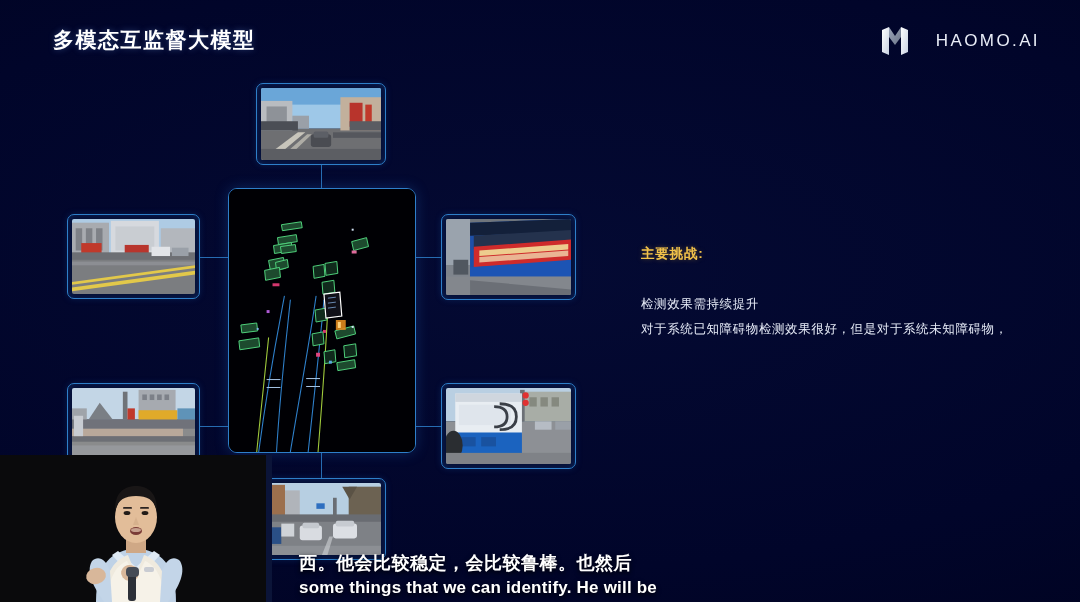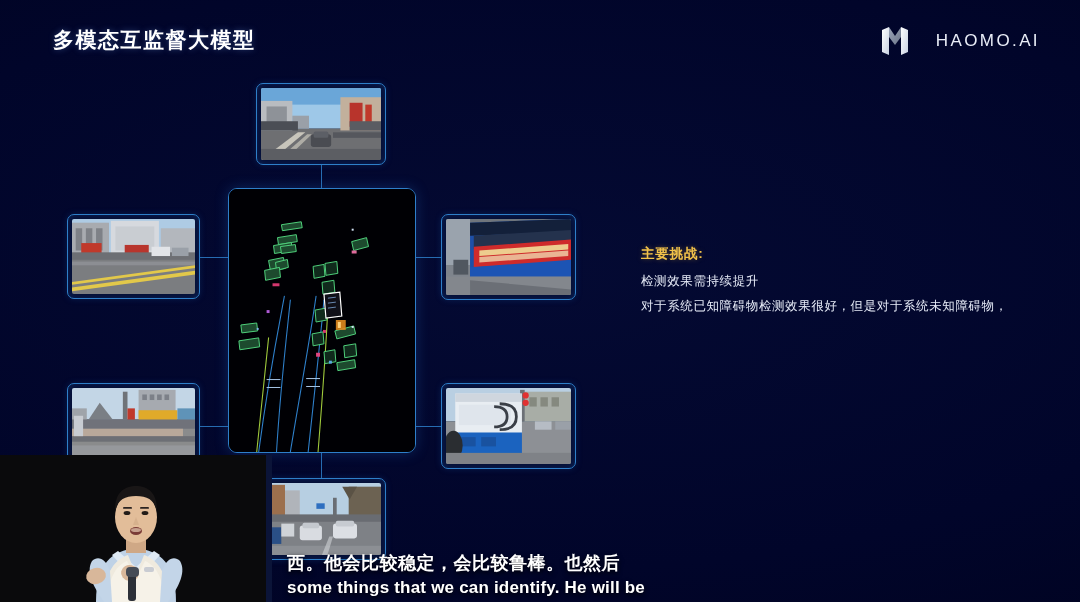--- a/index.html
+++ b/index.html
@@ -69,36 +69,36 @@
   .conn{ position:absolute; background:#2e7fc9; opacity:.85; }
   .conn.h{ height:1px; }
   .conn.v{ width:1px; }
 
   
   .info{
     position:absolute; left:641px; top:245px; width:400px;
   }
   .info-head{
     color:#f2c24a; font-size:13.5px; font-weight:bold;
-    letter-spacing:.8px; margin-bottom:6px;
+    letter-spacing:.8px; margin-bottom:29px;
     text-shadow:0 0 5px rgba(240,180,50,.35);
   }
   .info-body{
     color:#e7ecf8; font-size:12.5px; line-height:2.0; letter-spacing:.6px;
   }
 
   
   .pip{
     position:absolute; left:0; bottom:0; width:272px; height:147px;
     background:#050505; overflow:hidden;
   }
 
   
   .subs{
-    position:absolute; left:4px; right:0; bottom:4px;
+    position:absolute; left:16px; right:0; bottom:4px;
     padding-left:283px;
   }
   .sub-line{
     color:#fff; font-weight:bold; text-shadow:0 2px 5px rgba(0,0,0,.95);
     white-space:nowrap;
   }
   .sub-cn{ font-size:18px; letter-spacing:.5px; margin-bottom:3px; }
   .sub-en{ font-size:17px; letter-spacing:.2px; }
 </style>
 </head>

